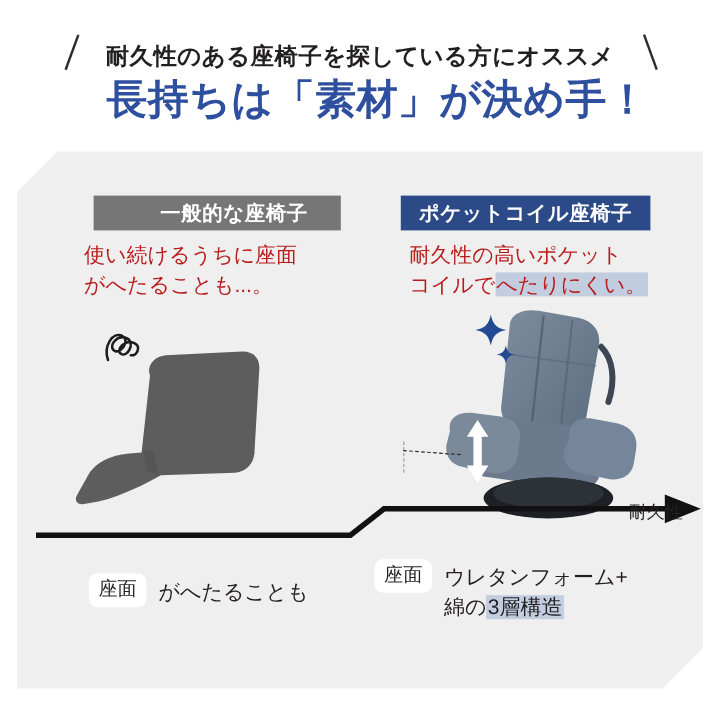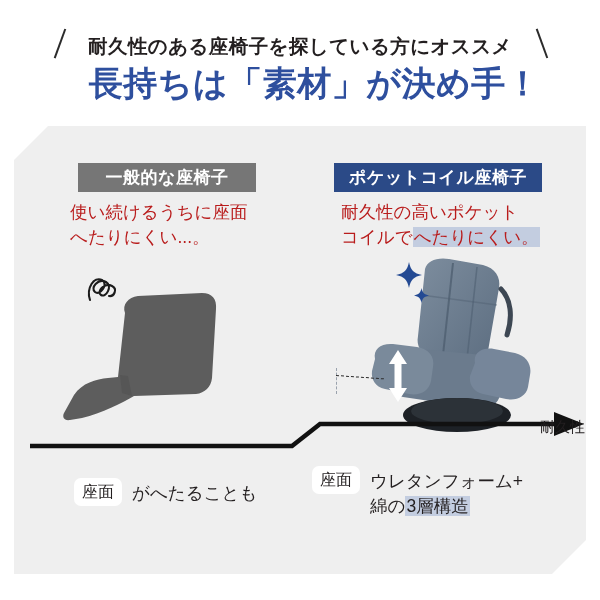--- a/index.html
+++ b/index.html
@@ -41,21 +41,21 @@
     clip-path:polygon(34px 0,572px 0,572px 414px,538px 448px,0 448px,0 34px);
   }
 
   
   .badge{
     position:absolute;display:flex;align-items:center;justify-content:center;
     font-size:17px;font-weight:700;letter-spacing:.5px;white-space:nowrap;
   }
   .badge-gray{
     left:78px;top:163px;width:178px;height:29px;
-    background:#767676;color:#ffffff;
+    background:#767676;color:#ffffff;padding-left:28px;
   }
   .badge-navy{
     left:334px;top:163px;width:208px;height:29px;
     background:#2b4a87;color:#ffffff;
   }
 
   
   .copy{
     position:absolute;font-size:17.5px;font-weight:500;color:#b91c1c;
     line-height:1.45;white-space:nowrap;
@@ -99,21 +99,21 @@
   }
   .hdash{
     position:absolute;left:336px;top:375px;width:48px;height:0;
     border-top:1.6px dashed #2b2b2b;transform:rotate(4deg);transform-origin:left center;
   }
   .updown{position:absolute;left:388px;top:350px;width:20px;height:52px;}
 
   
   .axis{position:absolute;left:30px;top:400px;width:560px;height:80px;}
   .axis-label{
-    position:absolute;left:540px;top:418px;font-size:15px;font-weight:500;
+    position:absolute;left:524px;top:418px;font-size:15px;font-weight:500;
     color:#231f20;white-space:nowrap;
   }
 
   
   .cap{position:absolute;display:flex;align-items:flex-start;gap:10px;}
   .cap-left{left:74px;top:478px;}
   .cap-right{left:312px;top:466px;}
   .chip{
     background:#ffffff;border-radius:7px;
     font-size:16px;font-weight:500;color:#231f20;
@@ -137,21 +137,21 @@
     </div>
     <div class="main-title">長持ちは「素材」が決め手！</div>
   </div>
 
   <div class="panel"></div>
 
   <div class="badge badge-gray">一般的な座椅子</div>
 
   <div class="copy left">
     <div>使い続けるうちに座面</div>
-    <div>へたりにくい...。</div>
+    <div>がへたることも...。</div>
   </div>
 
   <svg class="spring" viewBox="0 0 52 40">
     <path d="M6 30 C2 18,10 6,18 10 C25 14,16 26,11 22 C6 18,14 8,22 12
              C29 16,22 28,17 25 C12 22,20 12,28 16 C34 19,30 27,25 26" fill="none" stroke="#1c1c1c" stroke-width="2.1" stroke-linecap="round"></path>
   </svg>
 
   <svg class="gray-chair" viewBox="0 0 200 155">
     <path d="M63 30 C60 22,66 14,76 13 L140 10 C150 10,155 16,154 26
              L150 95 C149 104,143 110,134 111 L72 113

